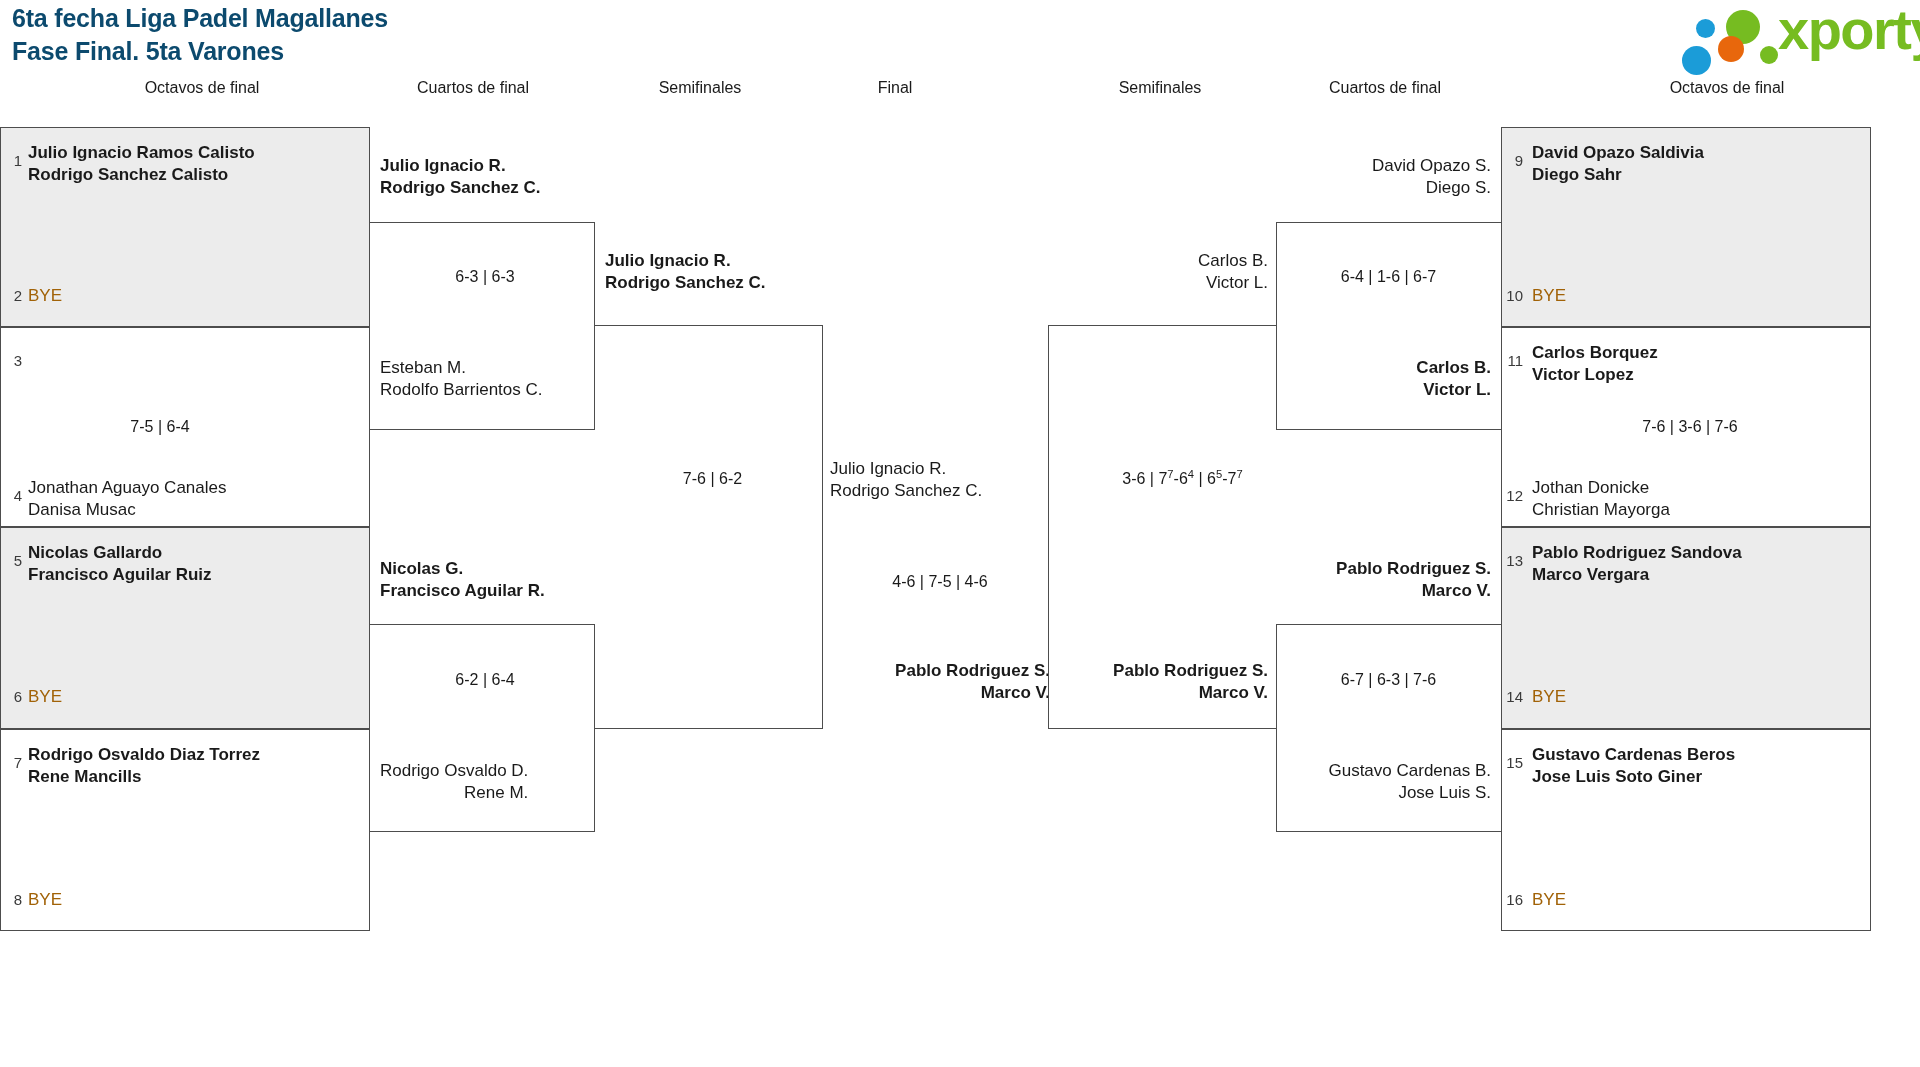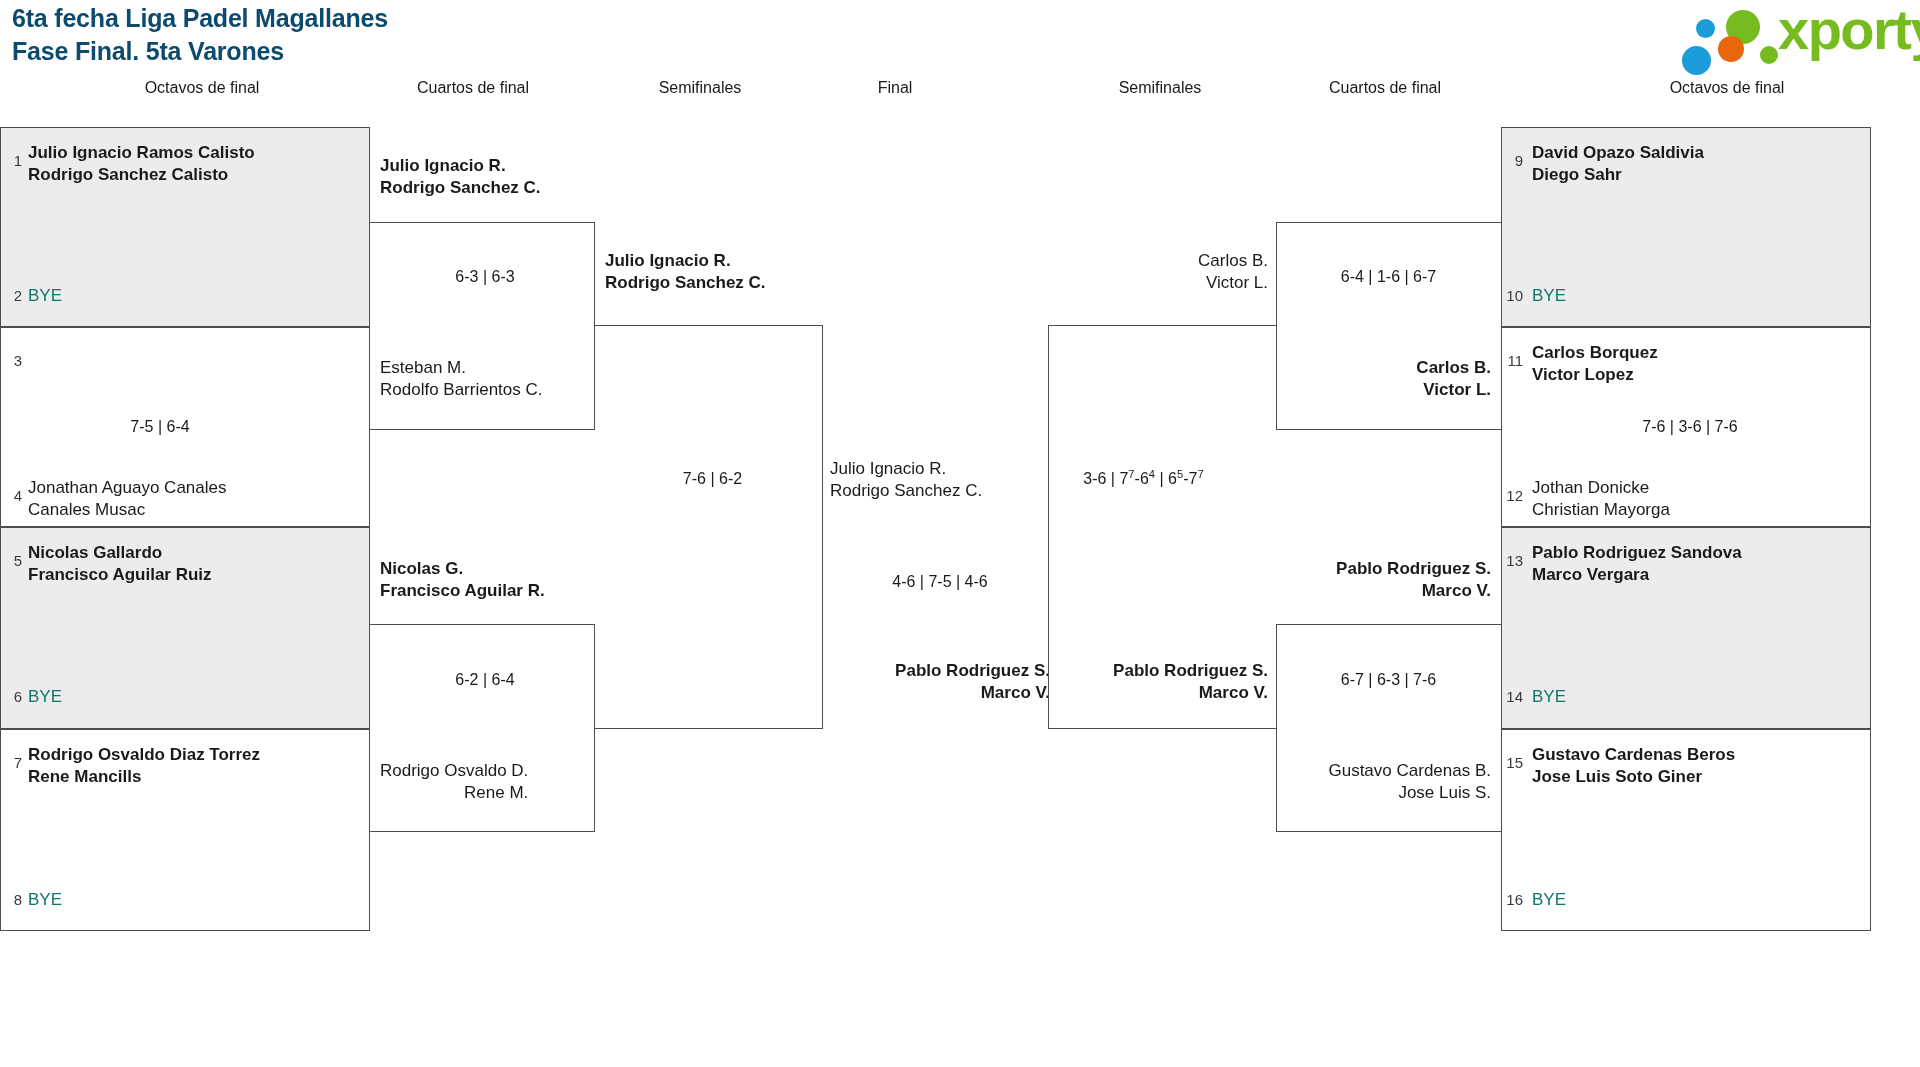--- a/index.html
+++ b/index.html
@@ -101,21 +101,21 @@
     position: absolute;
     font-size: 15px;
     color: #3a3a3a;
     text-align: right;
     white-space: nowrap;
   }
 
   .bye {
     position: absolute;
     font-size: 17px;
-    color: #0f766e;
+    color: #a16207;
     white-space: nowrap;
   }
 
   .score {
     position: absolute;
     font-size: 16px;
     color: #1a1a1a;
     white-space: nowrap;
     text-align: center;
   }
@@ -159,21 +159,21 @@
     <span class="ln">Rodrigo Sanchez Calisto</span>
   </div>
   <div class="seed" style="left:0px;  top:287px; width:22px;">2</div>
   <div class="bye" style="left:28px; top:286px;">BYE</div>
 
   <div class="seed" style="left:0px;  top:352px; width:22px;">3</div>
   <div class="score" style="left:40px; top:418px; width:240px;">7-5 | 6-4</div>
   <div class="seed" style="left:0px;  top:487px; width:22px;">4</div>
   <div class="team" style="left:28px; top:477px;">
     <span class="ln">Jonathan Aguayo Canales</span>
-    <span class="ln">Canales Musac</span>
+    <span class="ln">Danisa Musac</span>
   </div>
 
   <div class="seed" style="left:0px;  top:552px; width:22px;">5</div>
   <div class="team win" style="left:28px; top:542px;">
     <span class="ln">Nicolas Gallardo</span>
     <span class="ln">Francisco Aguilar Ruiz</span>
   </div>
   <div class="seed" style="left:0px;  top:688px; width:22px;">6</div>
   <div class="bye" style="left:28px; top:687px;">BYE</div>
 
@@ -225,29 +225,33 @@
     <span class="ln">Pablo Rodriguez S.</span>
     <span class="ln">Marco V.</span>
   </div>
 
   <div class="conn no-right" style="left:1048px; top:325px; width:228px; height:404px;"></div>
 
   <div class="team ralign" style="left:1058px; top:250px; width:210px;">
     <span class="ln">Carlos B.</span>
     <span class="ln">Victor L.</span>
   </div>
-  <div class="score" id="right-semi-score" style="left:1036px; top:470px; width:215px;text-align:center;">3-6 | 7<sup>7</sup>-6<sup>4</sup> | 6<sup>5</sup>-7<sup>7</sup></div>
+  <div class="score" id="right-semi-score" style="left:1075px; top:470px; width:215px;text-align:center;">3-6 | 7<sup>7</sup>-6<sup>4</sup> | 6<sup>5</sup>-7<sup>7</sup></div>
   <div class="team win ralign" style="left:1058px; top:660px; width:210px;">
     <span class="ln">Pablo Rodriguez S.</span>
     <span class="ln">Marco V.</span>
   </div>
 
   <div class="conn no-right" style="left:1276px; top:222px; width:225px; height:208px;"></div>
   <div class="conn no-right" style="left:1276px; top:624px; width:225px; height:208px;"></div>
 
+  <div class="team ralign" style="left:1286px; top:155px; width:205px;">
+    <span class="ln">David Opazo S.</span>
+    <span class="ln">Diego S.</span>
+  </div>
   <div class="score" style="left:1286px; top:268px; width:205px;">6-4 | 1-6 | 6-7</div>
   <div class="team win ralign" style="left:1286px; top:357px; width:205px;">
     <span class="ln">Carlos B.</span>
     <span class="ln">Victor L.</span>
   </div>
 
   <div class="team win ralign" style="left:1286px; top:558px; width:205px;">
     <span class="ln">Pablo Rodriguez S.</span>
     <span class="ln">Marco V.</span>
   </div>

